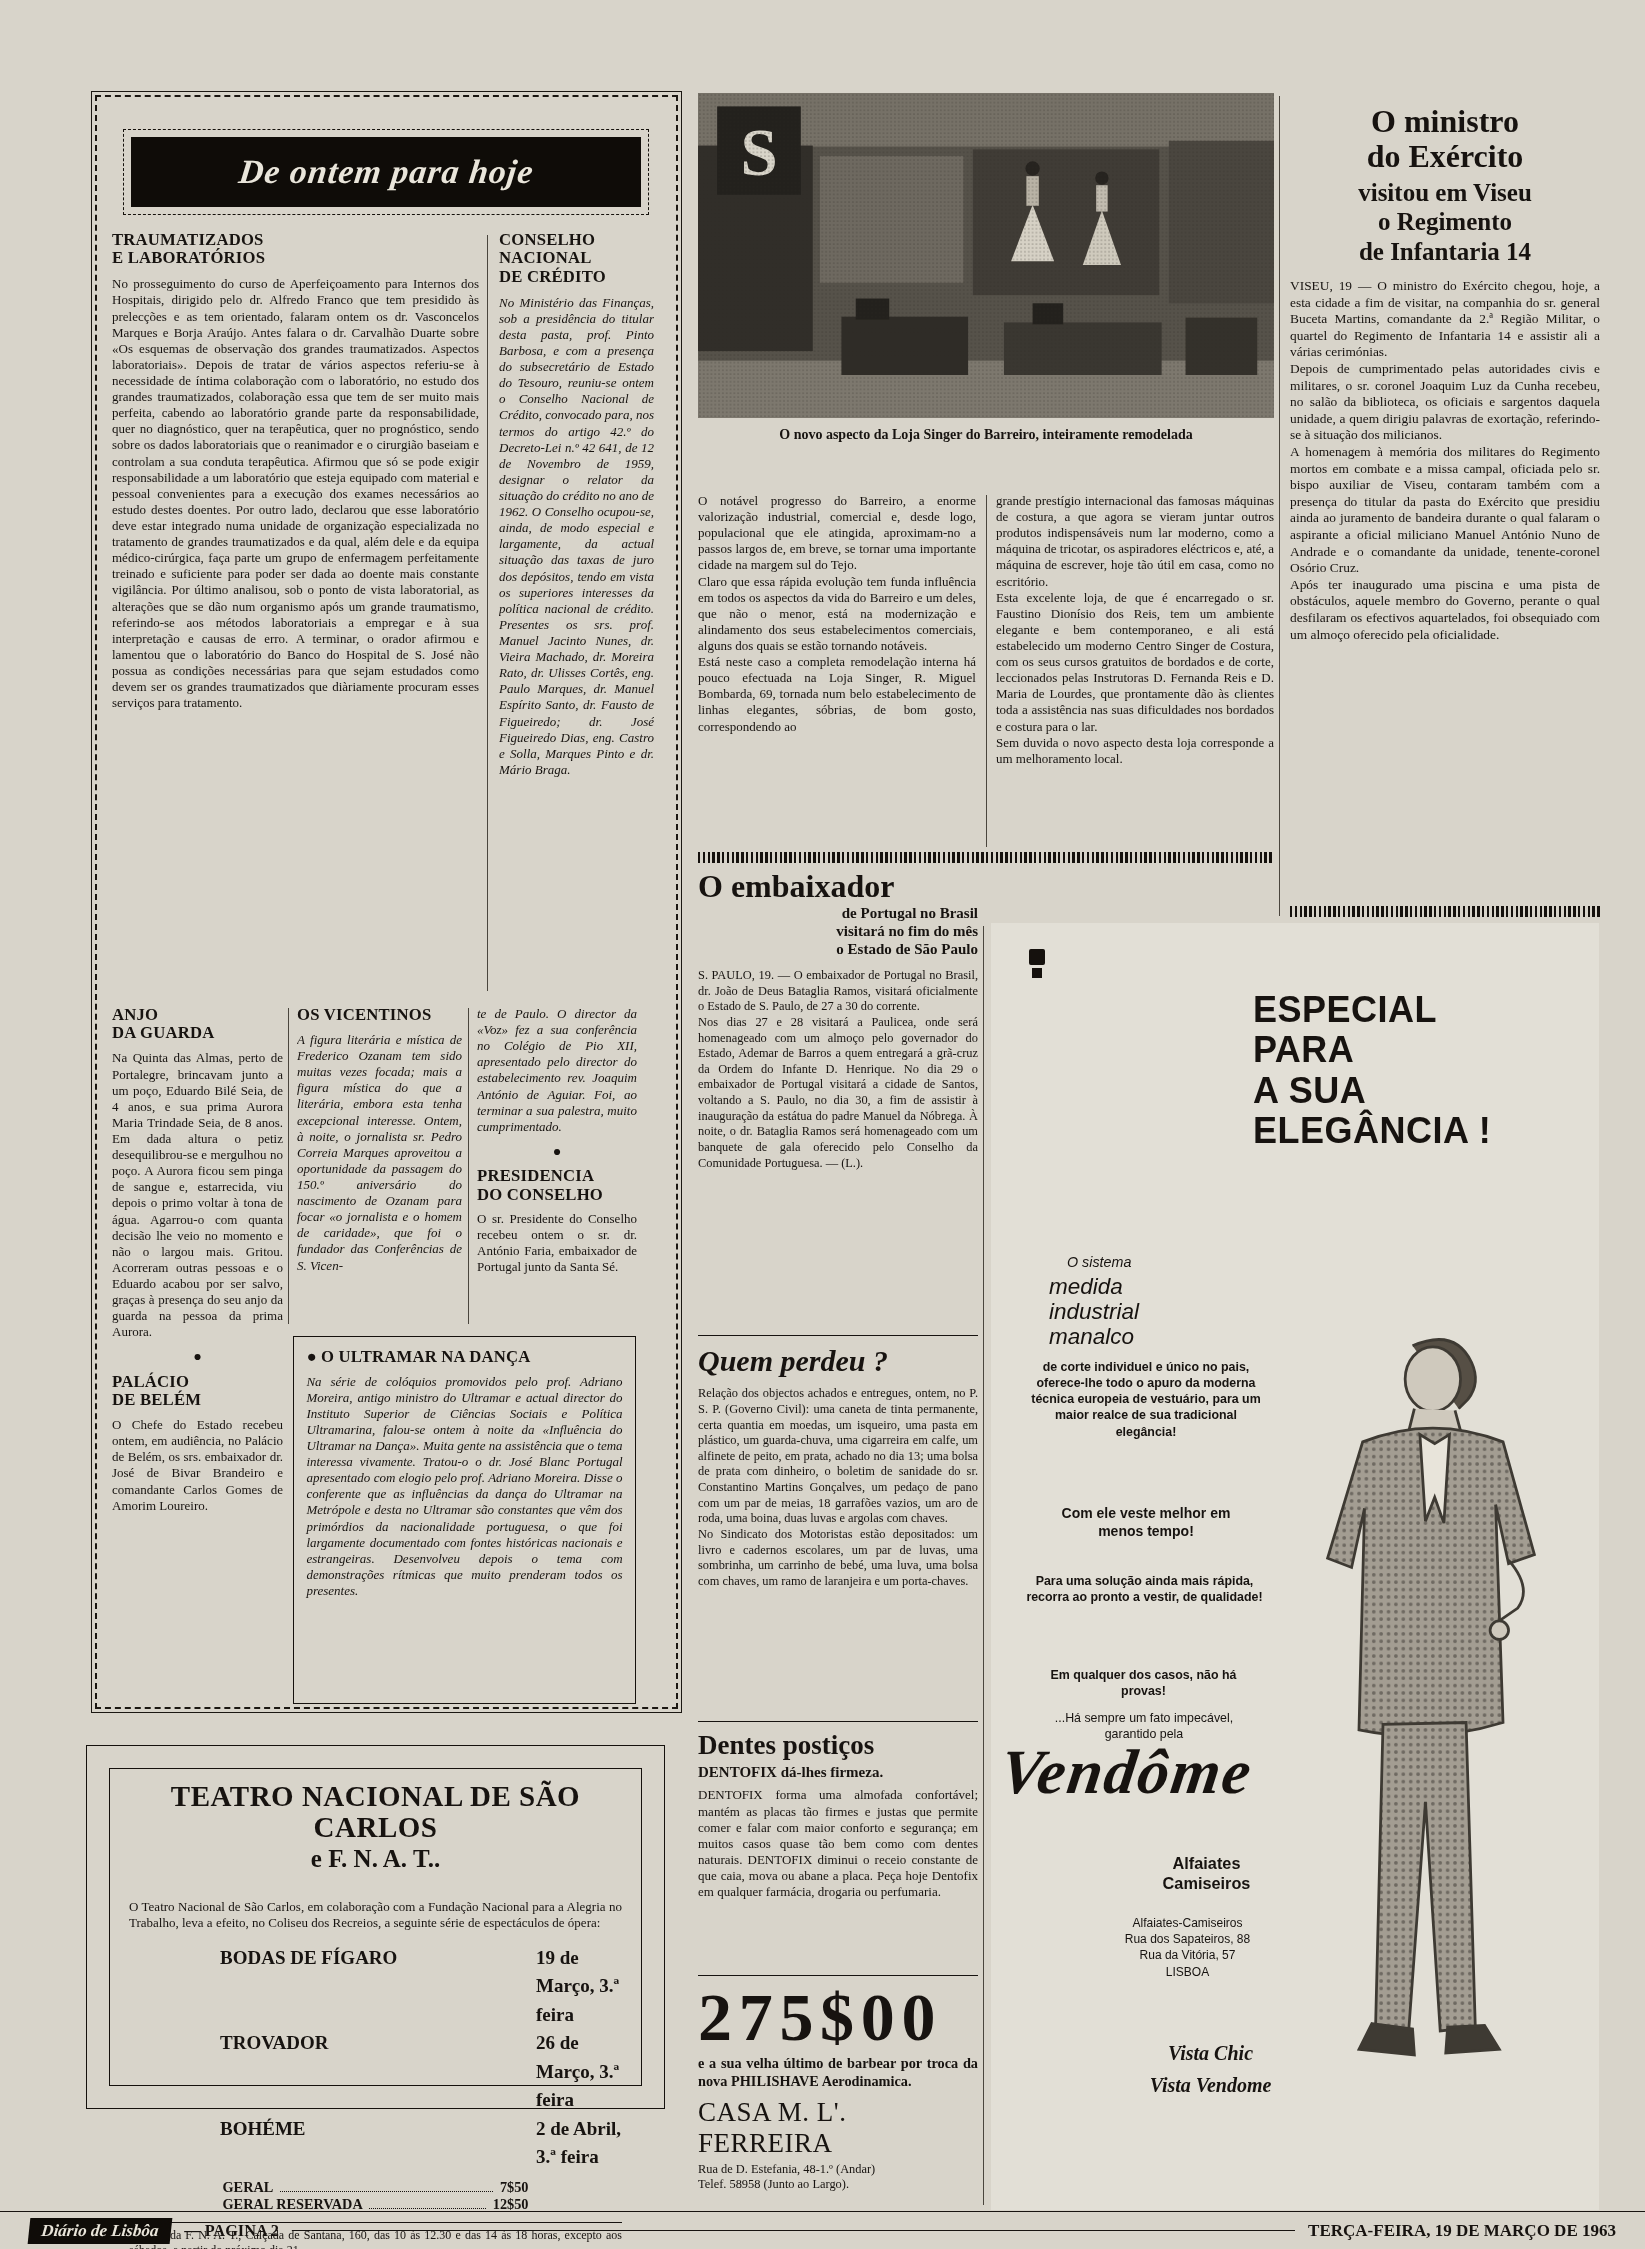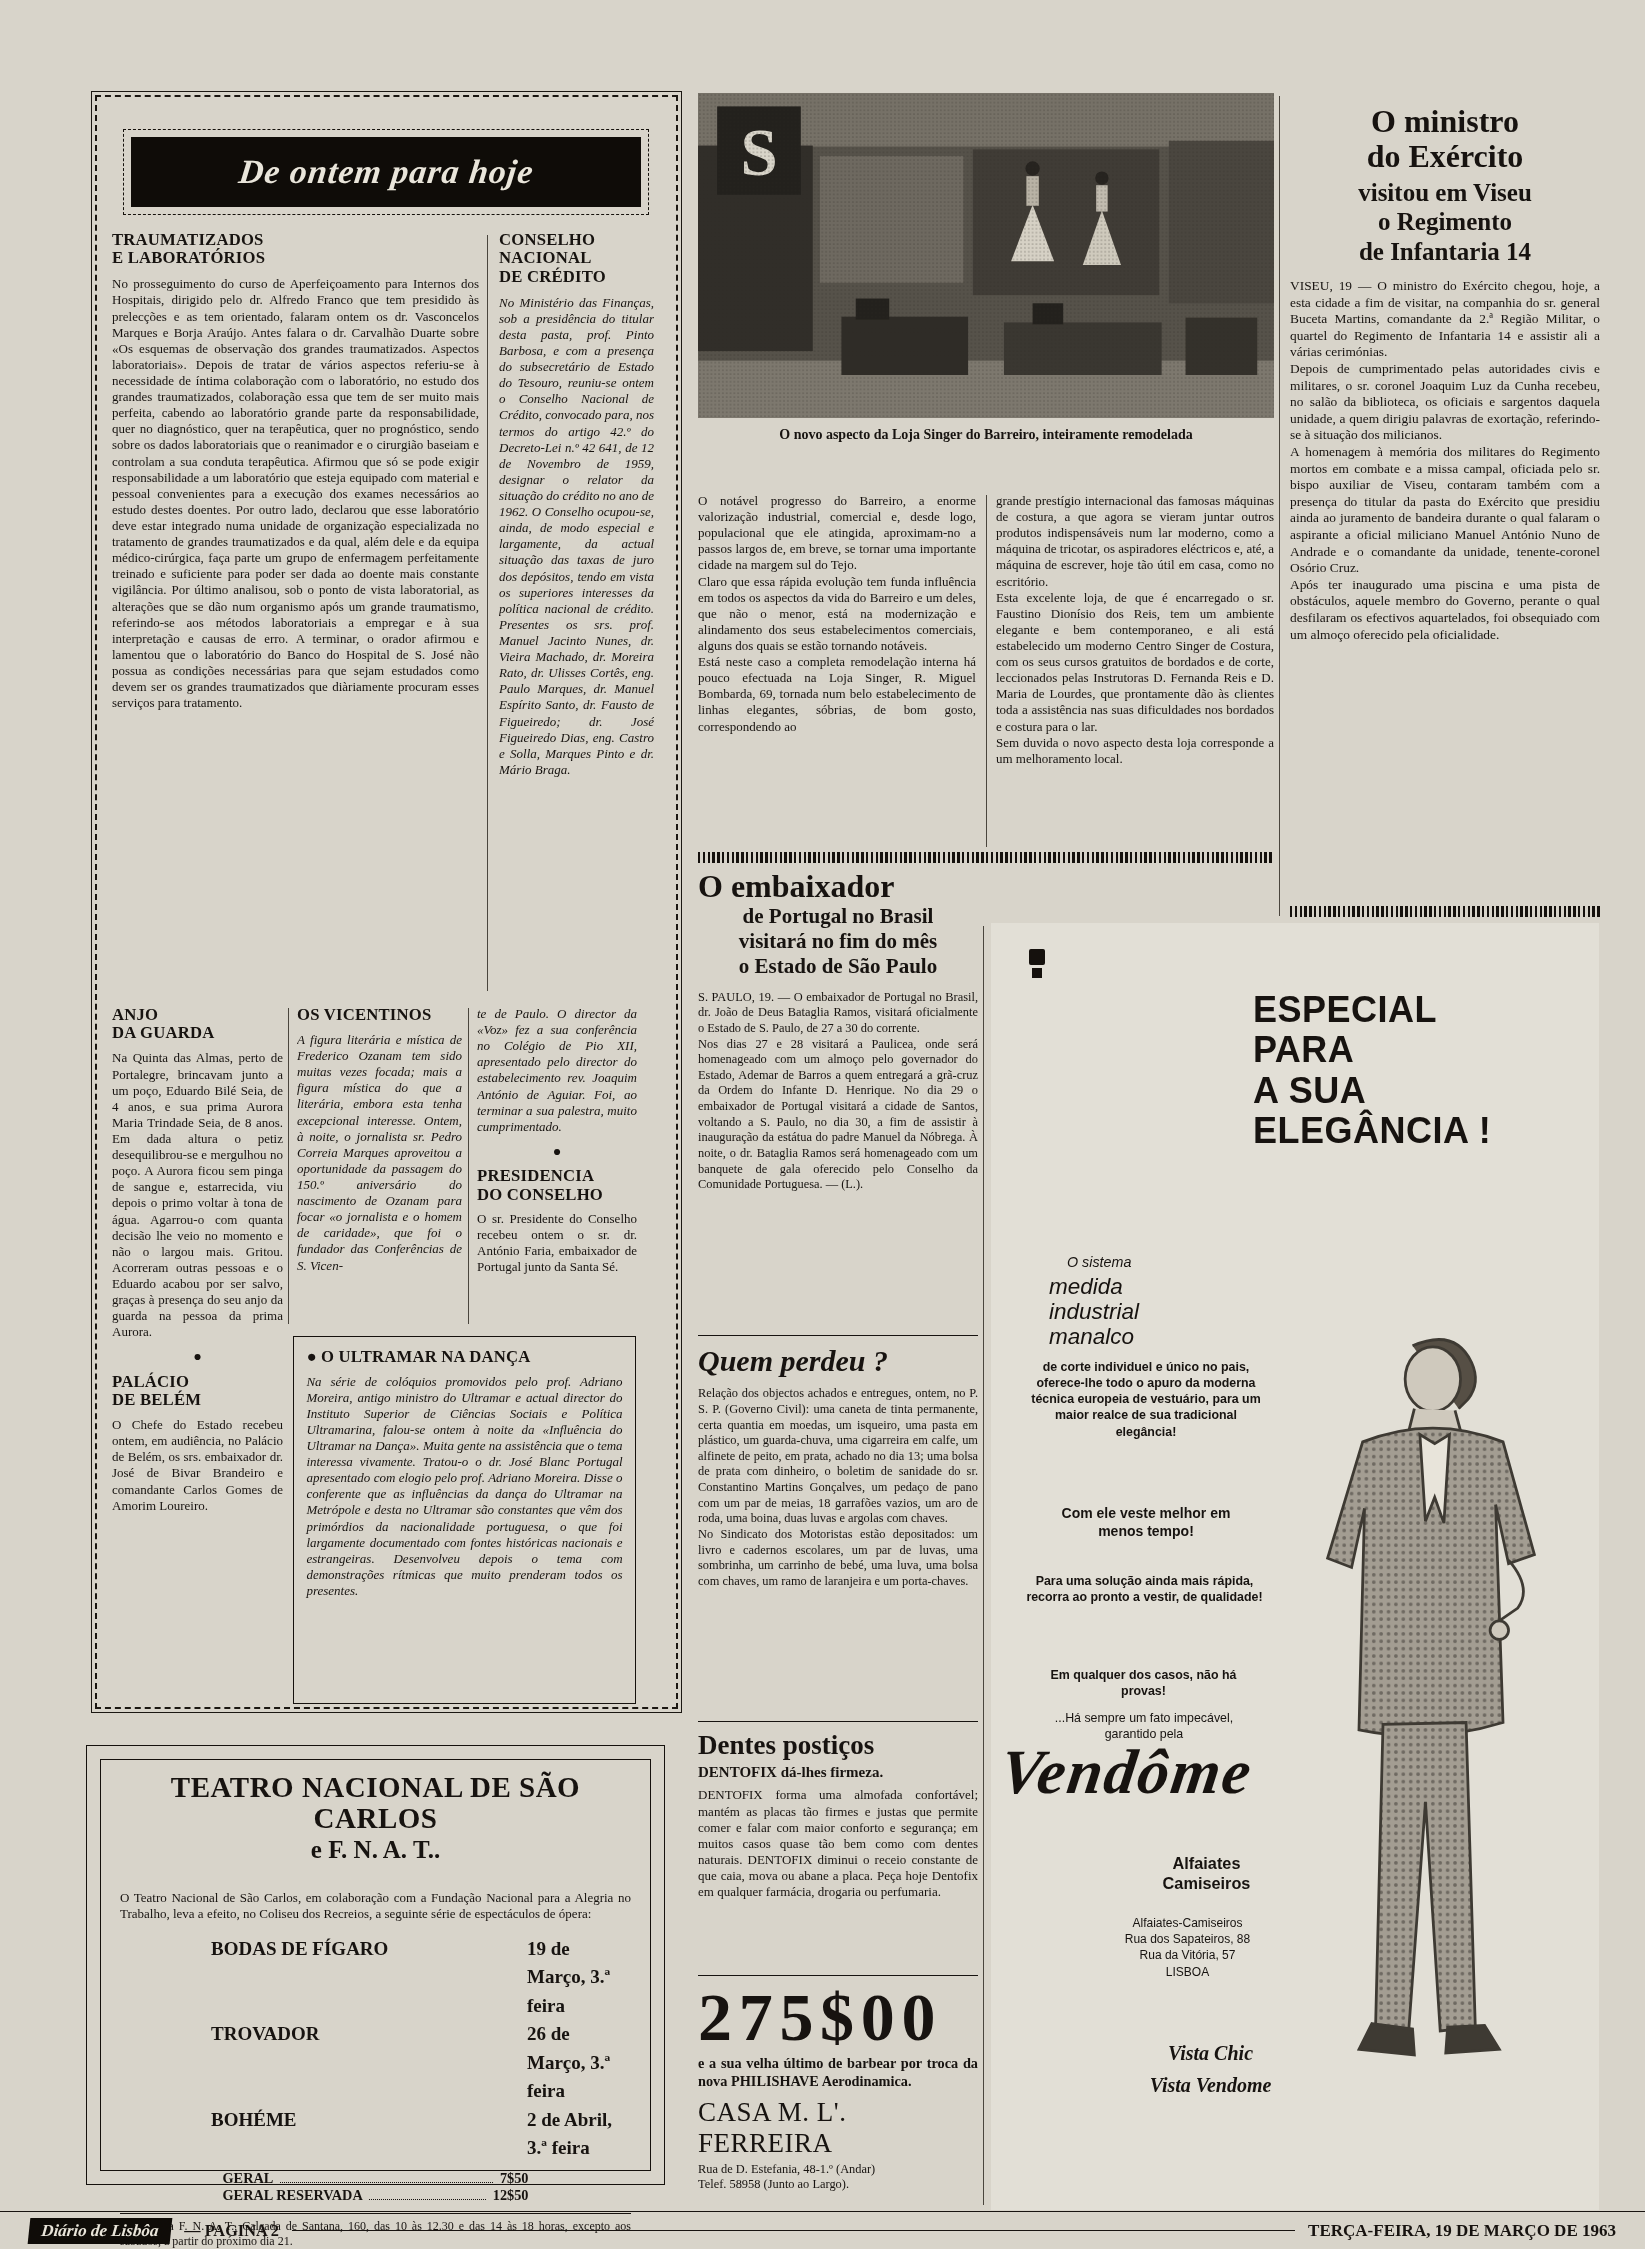--- a/index.html
+++ b/index.html
@@ -26,29 +26,29 @@
   .deo-black{width:100%;height:100%;background:#0f0c08;color:#e9e5da;display:flex;align-items:center;justify-content:center}
   .deo-title{font-style:italic;font-weight:bold;font-size:34px;transform:skewX(-7deg);letter-spacing:1px}
 
   
   .mid{left:698px;width:576px}
 
   .barreiro-head{font-size:31px;font-weight:bold;letter-spacing:1.9px;text-align:center;line-height:1}
   .minis-h1{font-size:32px;font-weight:bold;text-align:center;line-height:1.08}
   .minis-h2{font-size:25px;font-weight:bold;text-align:center;line-height:1.18}
   .emb-h1{font-size:32px;font-weight:bold;text-align:left;line-height:1.05}
-  .emb-h2{font-size:21px;font-weight:bold;text-align:center;line-height:1.2}
+  .emb-h2{font-size:15px;font-weight:bold;text-align:right;line-height:1.2}
   .quem-head{font-size:30px;font-weight:bold;font-style:italic;line-height:1.1}
   .dentes-head{font-size:27px;font-weight:bold;line-height:1.05}
   .dentes-sub{font-size:15px;font-weight:bold;margin-top:4.8px}
   .price-big{font-size:68px;font-weight:bold;letter-spacing:6.7px;line-height:1}
   .casa{font-size:27px;font-weight:normal;letter-spacing:0.5px}
 
   
-  .teatro{position:absolute;left:86px;top:1745px;width:579px;height:440px;border:1.9px solid #15110d;padding:13px}
+  .teatro{position:absolute;left:86px;top:1745px;width:579px;height:364px;border:1.9px solid #15110d;padding:22px}
   .teatro-inner{width:100%;height:100%;border:1px solid #15110d;padding:12.4px 19px}
   .teatro-t1{font-size:29px;font-weight:bold;text-align:center;line-height:1.05;letter-spacing:0.5px}
   .teatro-t2{font-size:25px;font-weight:bold;text-align:center;margin-top:2.9px}
   .show-row{display:grid;grid-template-columns:110px 206px 1fr;font-weight:bold;font-size:19px;line-height:1.5}
   .price-row{display:flex;align-items:baseline;font-weight:bold;font-size:14.3px;width:306px;margin:0 auto}
   .leader{flex:1;border-bottom:1.9px dotted #171310;margin:0 6.7px 3.8px 6.7px}
 
   
   .ad{position:absolute;left:991px;top:923px;width:608px;height:1287px;background:#e2dfd6}
   .especial{font-family:"Liberation Sans",sans-serif;font-weight:900;font-size:36px;line-height:1.12;letter-spacing:0.5px}

